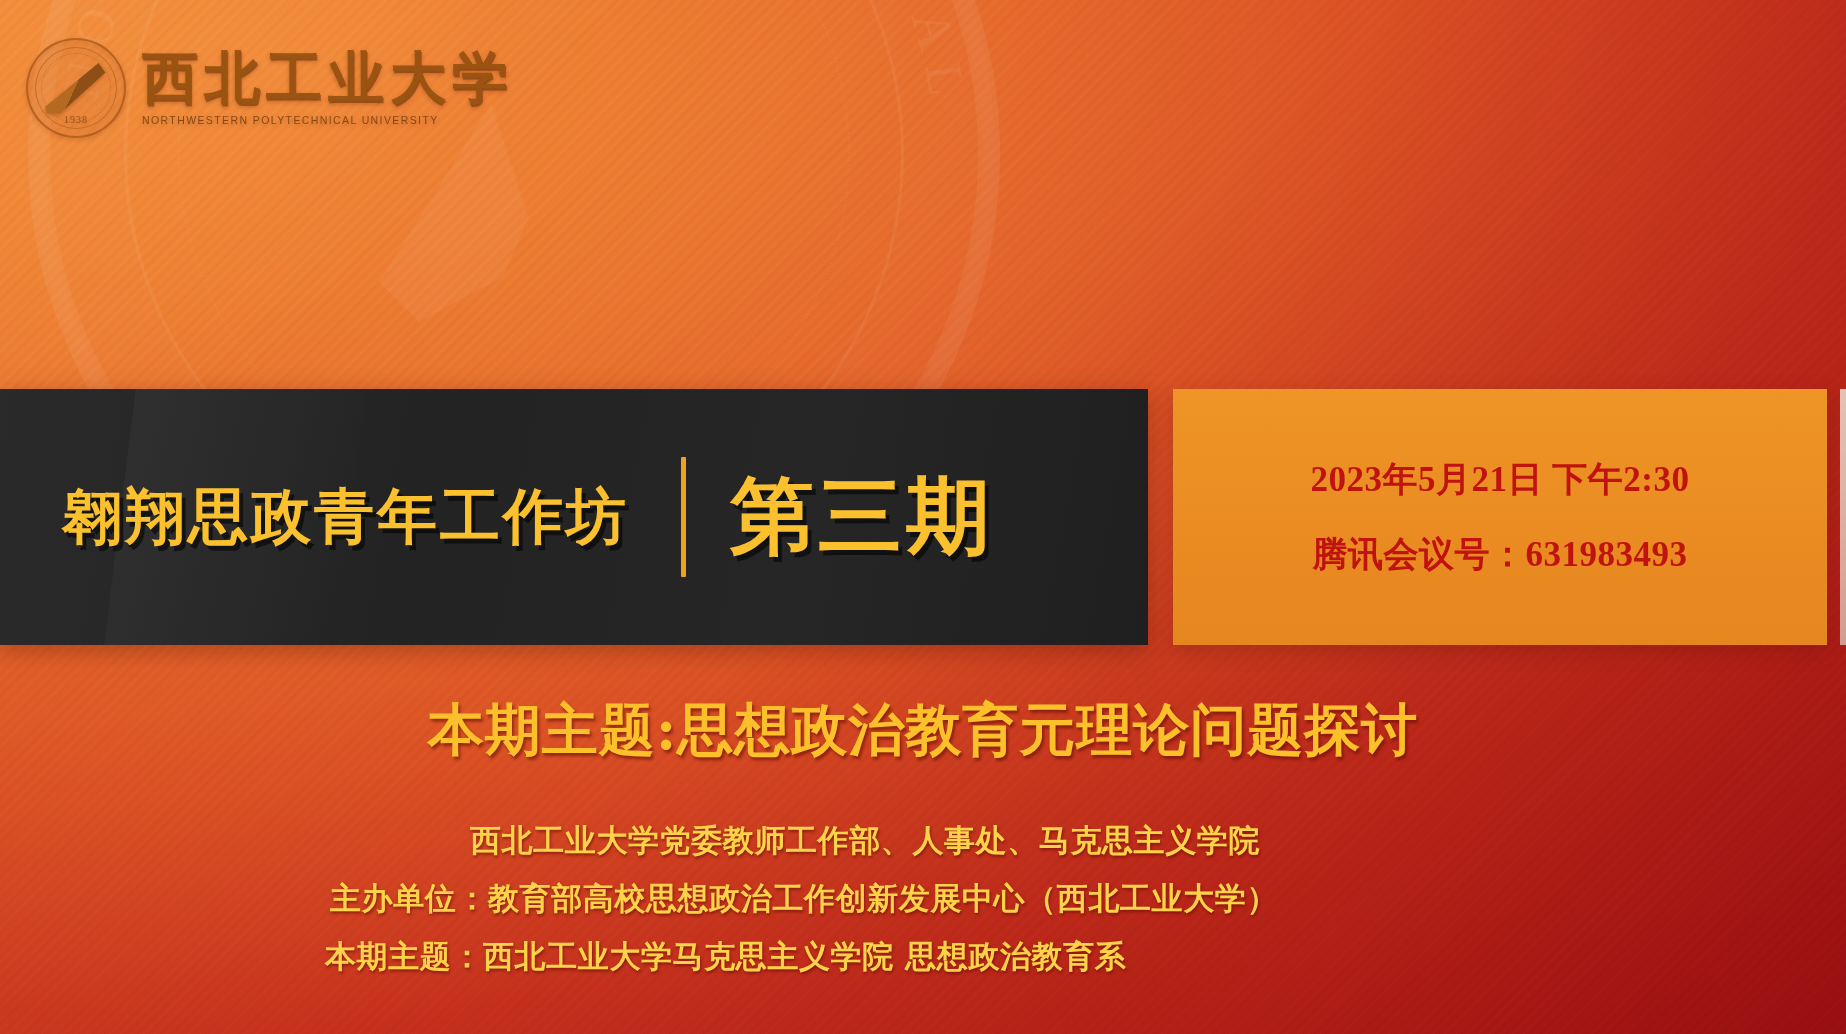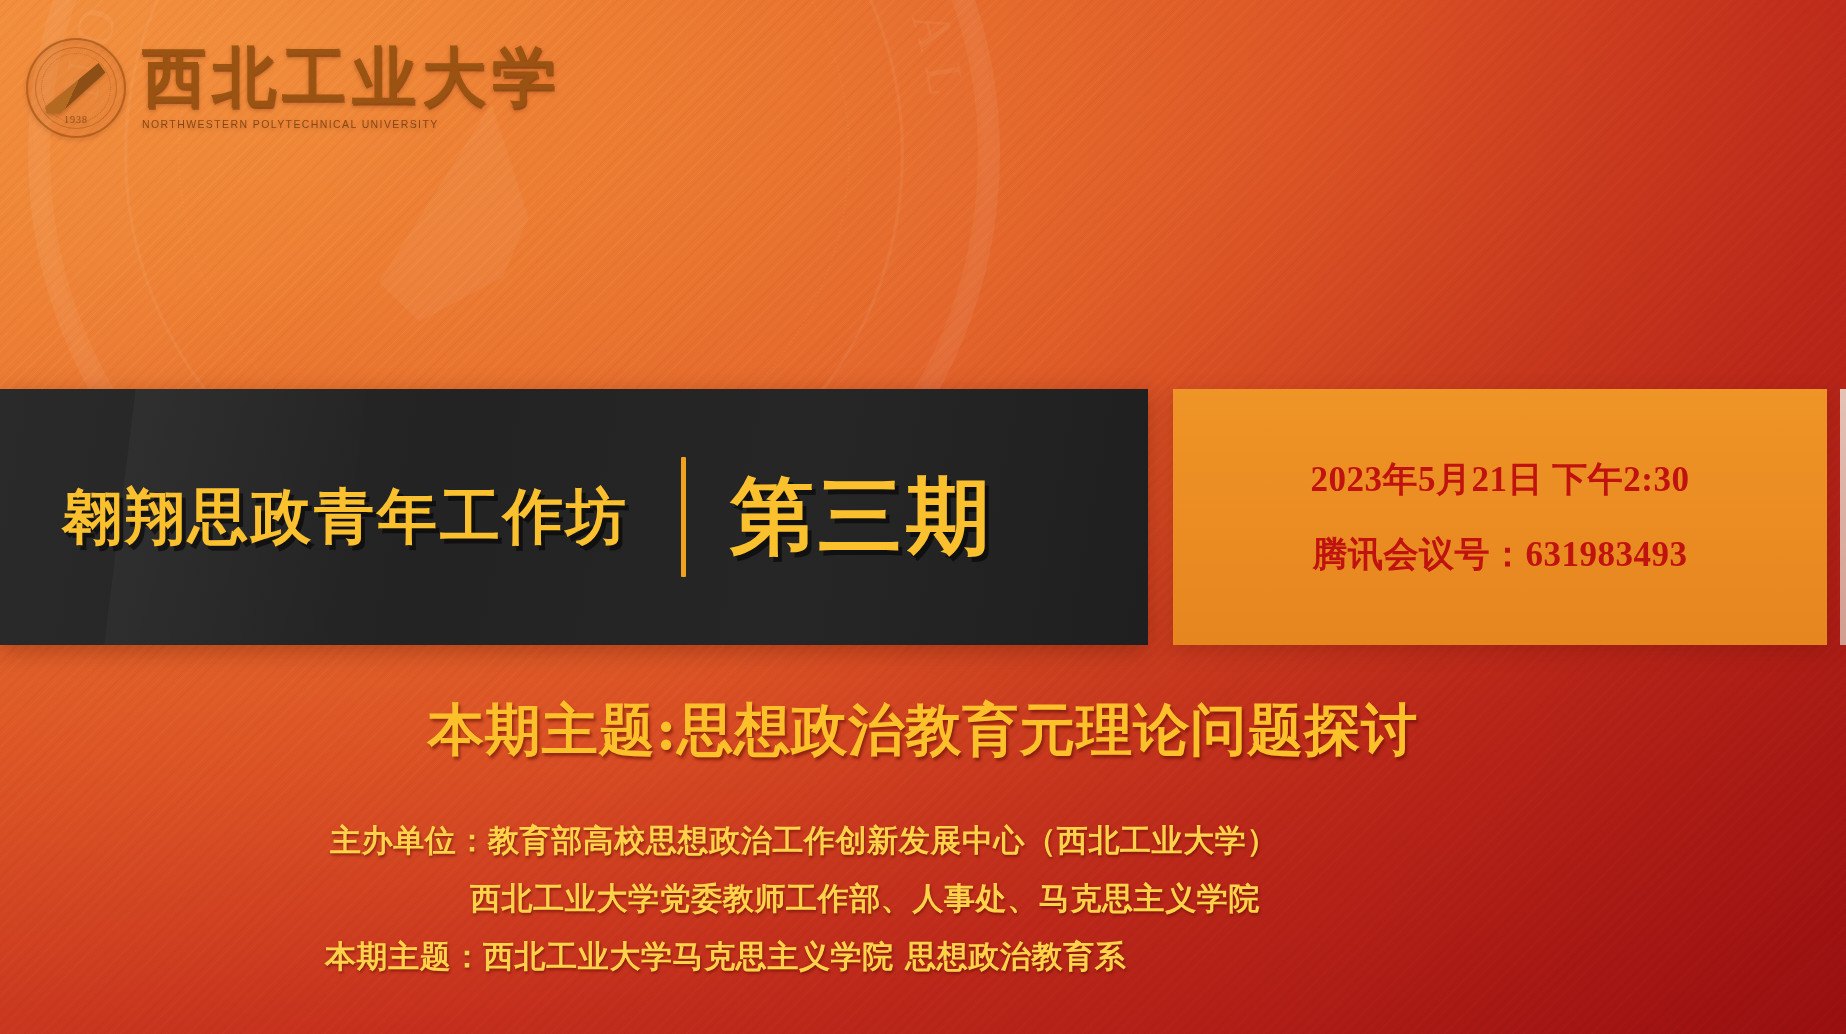--- a/index.html
+++ b/index.html
@@ -85,21 +85,21 @@
     position:absolute;left:16px;top:22px;width:62px;height:52px;
     background:linear-gradient(115deg,#b56a22 0 50%,#8d4f15 50% 100%);
     clip-path:polygon(2% 86%, 88% 2%, 99% 20%, 26% 99%, 4% 99%);
   }
   .logo-mark .yr{
     position:absolute;left:0;right:0;bottom:11px;text-align:center;
     font-size:10px;color:rgba(141,79,21,.95);letter-spacing:1px;
   }
   .logo-text{display:flex;flex-direction:column;line-height:1;}
   .logo-cn{
-    font-size:64px;color:#9a5312;font-weight:bold;letter-spacing:6px;
+    font-size:56px;color:#9a5312;font-weight:bold;letter-spacing:6px;
     font-family:"Liberation Serif","DejaVu Serif",serif;
     text-shadow:1px 2px 0 rgba(90,40,5,.45);
     opacity:.97;
   }
   .logo-en{
     margin-top:9px;font-size:10.5px;color:rgba(108,55,10,.78);letter-spacing:1.4px;
     font-family:"Liberation Sans",sans-serif;
   }
   
   .title-band{
@@ -217,18 +217,18 @@
 
   <div class="info-box">
     <div class="info-line">2023年5月21日 下午2:30</div>
     <div class="info-line">腾讯会议号：631983493</div>
   </div>
   <div class="edge-strip"></div>
 
   <div class="theme">本期主题:思想政治教育元理论问题探讨</div>
 
   <div class="orgs">
+    <div class="org-row r2">西北工业大学党委教师工作部、人事处、马克思主义学院</div>
     <div class="org-row r1">主办单位：教育部高校思想政治工作创新发展中心（西北工业大学）</div>
-    <div class="org-row r2">西北工业大学党委教师工作部、人事处、马克思主义学院</div>
     <div class="org-row r3">本期主题：西北工业大学马克思主义学院 思想政治教育系</div>
   </div>
 
 </div>
 
 </body></html>

